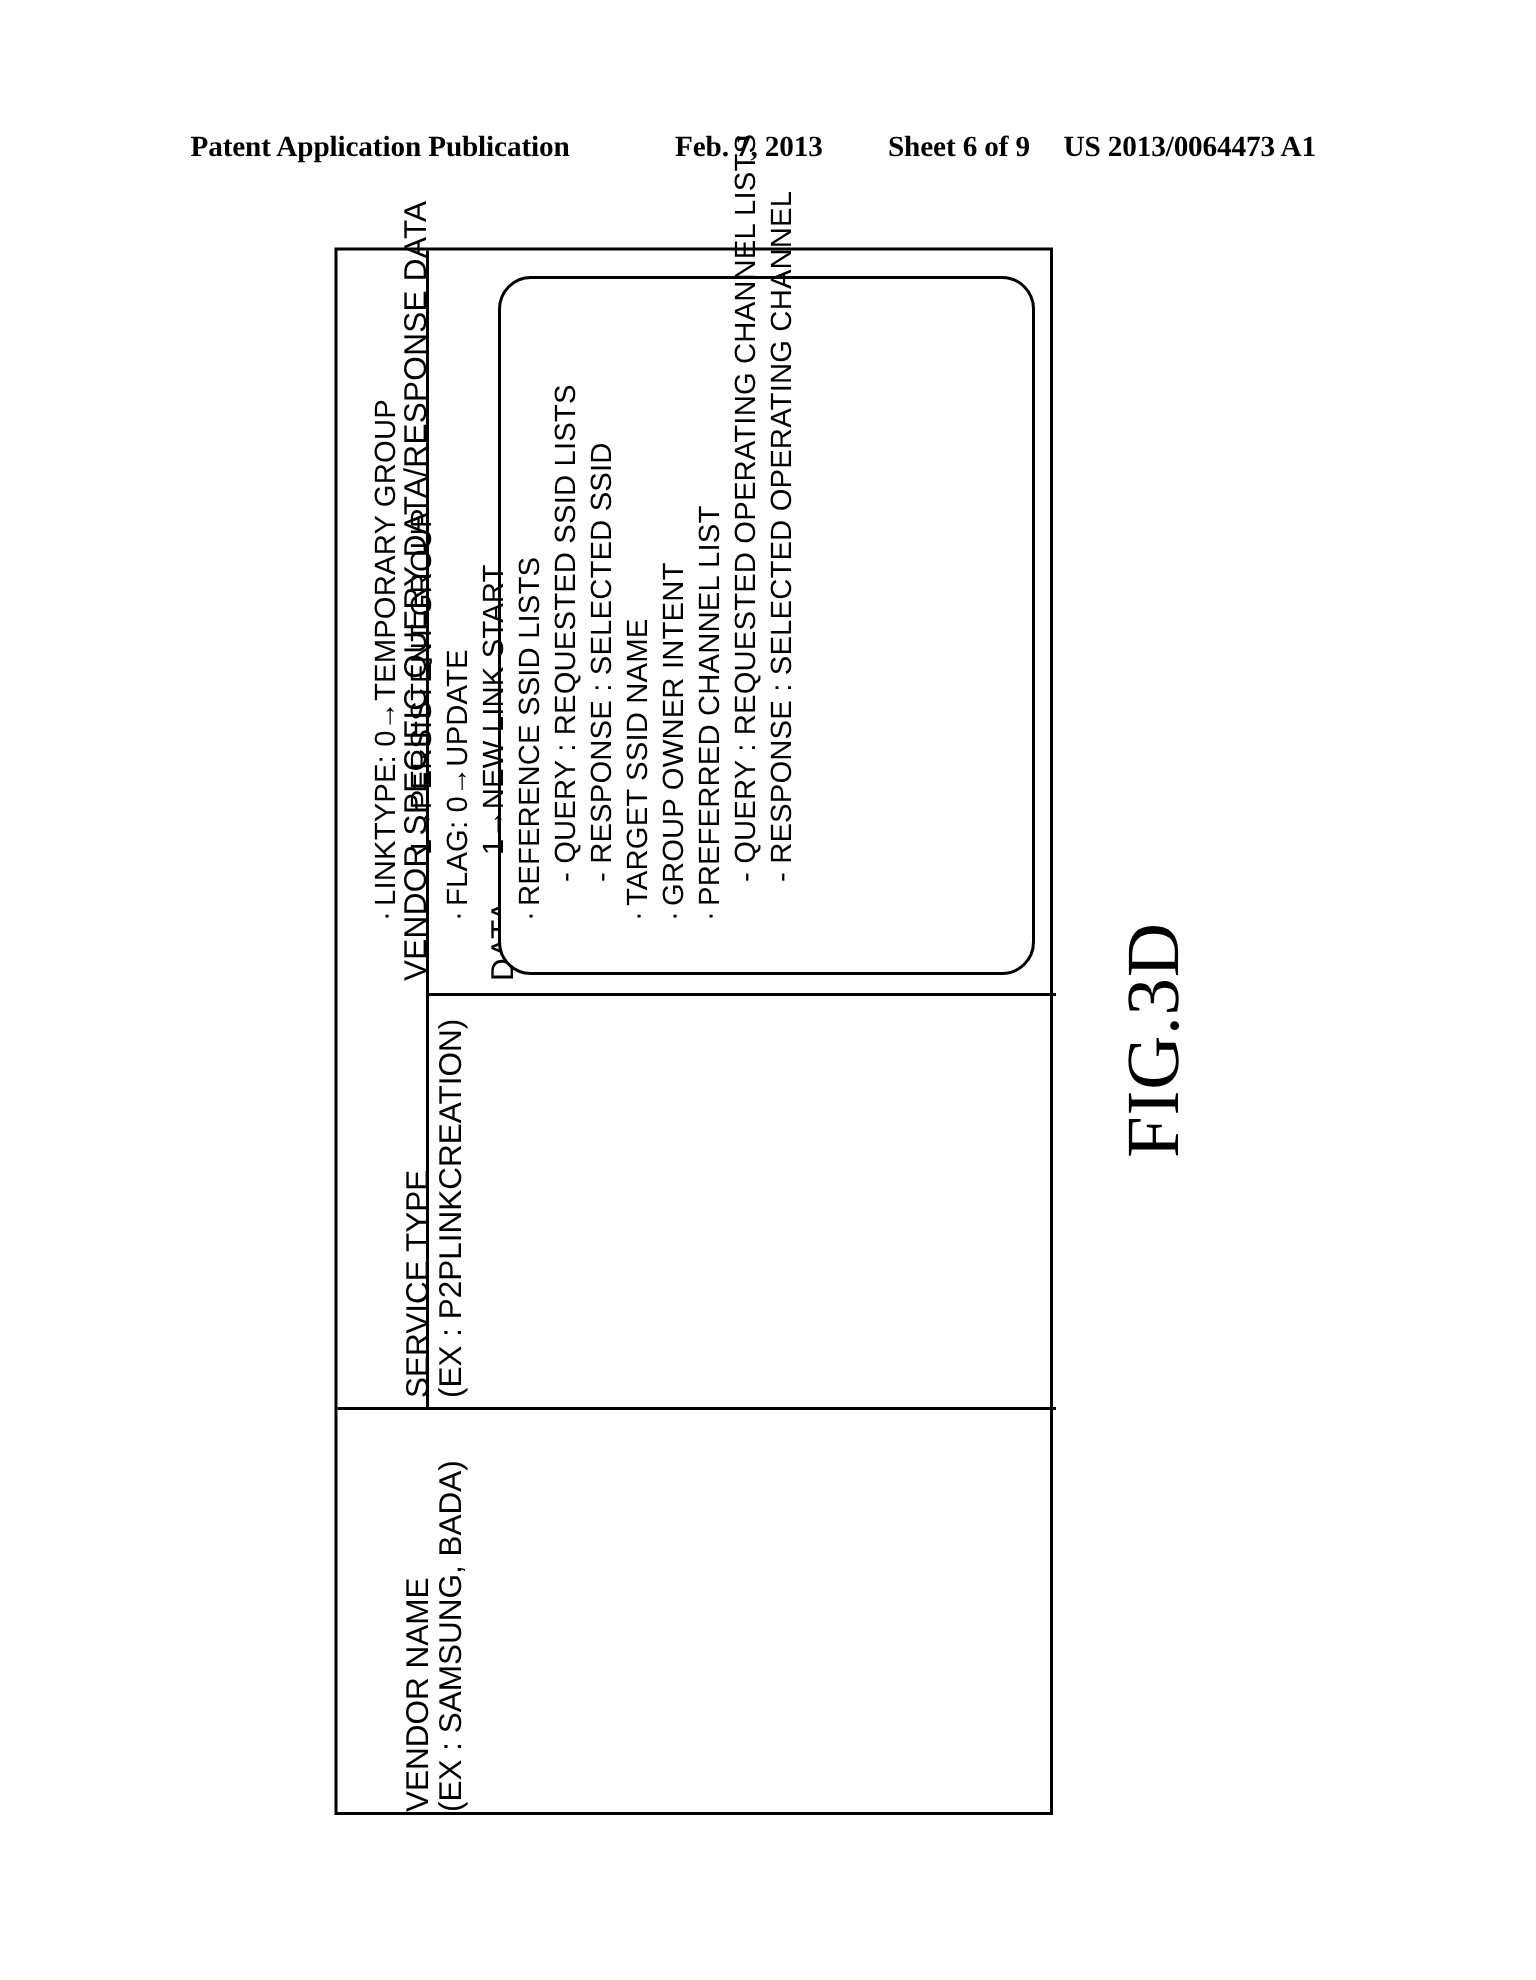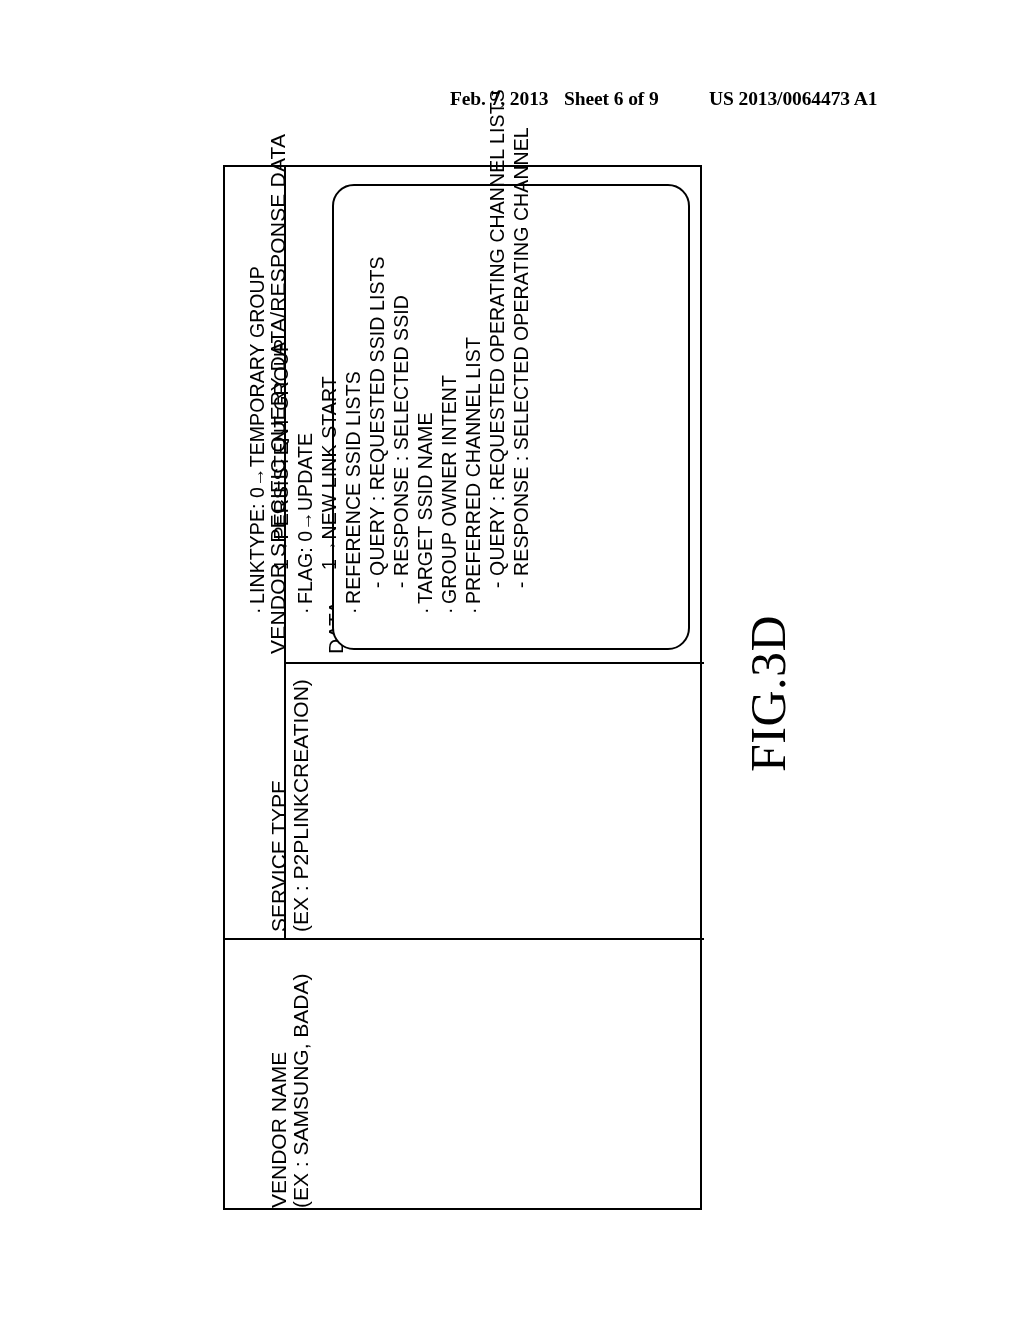--- a/index.html
+++ b/index.html
@@ -27,21 +27,21 @@
     flex-direction: row;
     align-items: baseline;
     font-family: "Liberation Serif", serif;
     font-weight: bold;
     font-size: 19.5px;
     letter-spacing: -0.1px;
     white-space: nowrap;
   }
   #page-header .h-pub   { position: absolute; left: 127px; }
   #page-header .h-date  { position: absolute; left: 450px; }
-  #page-header .h-sheet { position: absolute; left: 564px; }
+  #page-header .h-sheet { position: absolute; left: 592px; }
   #page-header .h-num   { position: absolute; left: 709px; }
 
   
   #figure {
     position: absolute;
     left: 0;
     top: 0;
     width: 1024px;
     height: 1320px;
   }
@@ -168,20 +168,21 @@
     top: 772px;
     font-family: "Liberation Serif", serif;
     font-size: 50px;
     letter-spacing: 0.5px;
   }
 </style>
 </head>
 <body>
 
 <div id="page-header">
+  <span class="h-pub">Patent Application Publication</span>
   <span class="h-date">Feb. 7, 2013</span>
   <span class="h-sheet">Sheet 6 of 9</span>
   <span class="h-num">US 2013/0064473 A1</span>
 </div>
 
 <div id="figure">
 
   <div id="table-outline">
 
     <div id="col-divider"></div>

